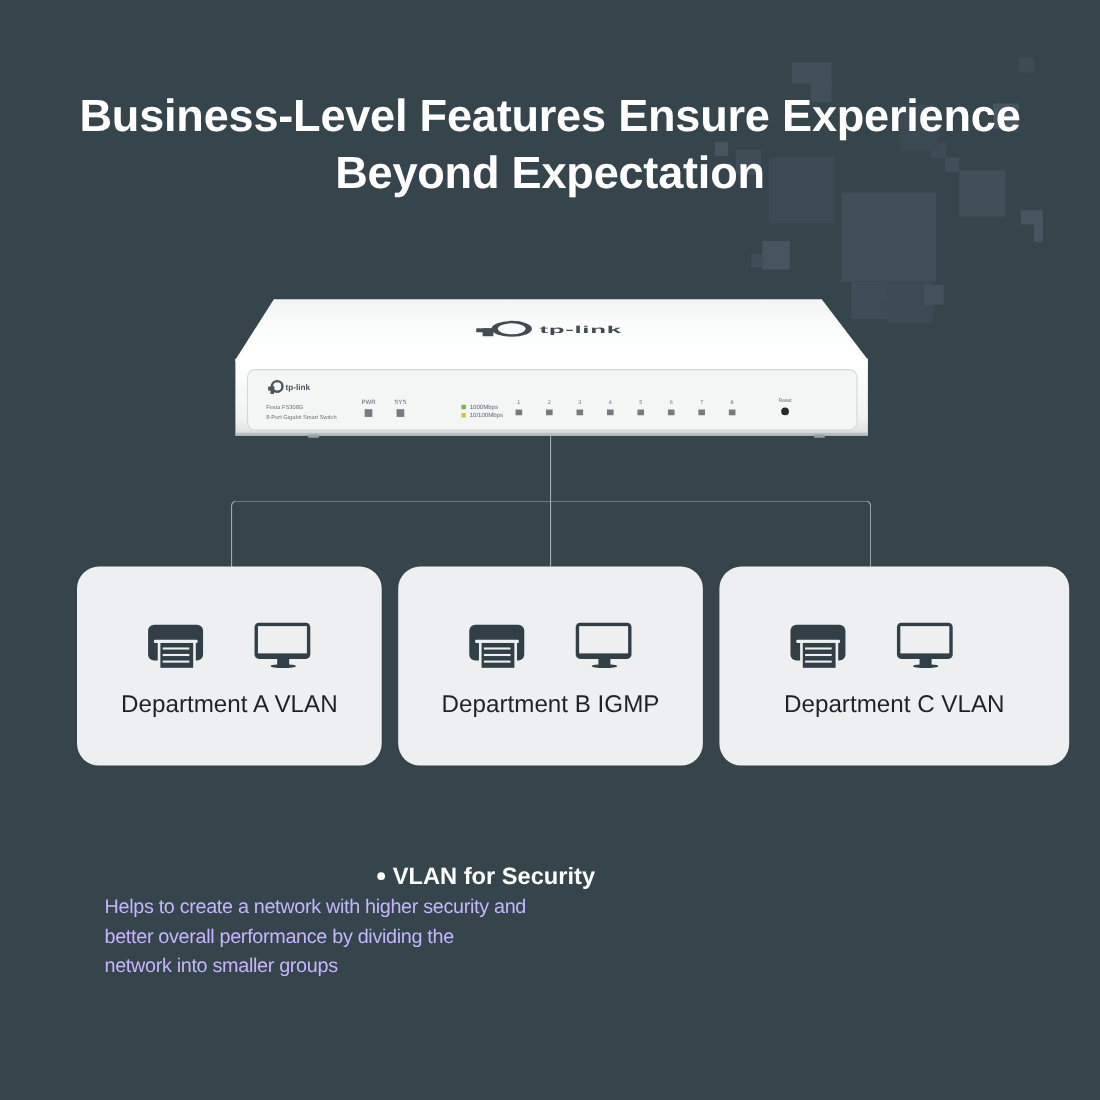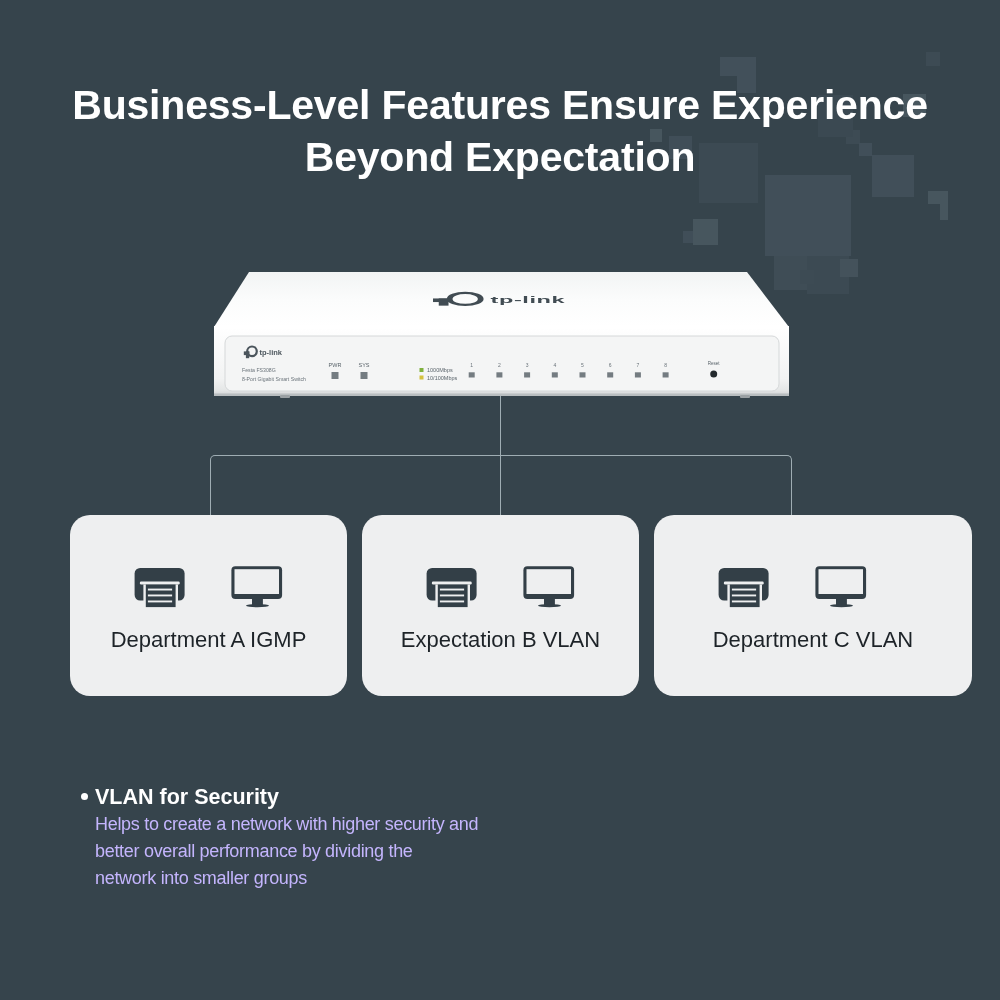--- a/index.html
+++ b/index.html
@@ -10,21 +10,21 @@
      color:#ffffff;font-size:41px;line-height:52px;font-weight:700;letter-spacing:-0.2px;}
   .conn{position:absolute;left:210px;top:455px;width:580px;height:60px;
         border-top:1px solid #9fadb3;border-left:1px solid #9fadb3;border-right:1px solid #9fadb3;
         border-radius:5px 5px 0 0;}
   .vline{position:absolute;left:500px;top:396px;width:1px;height:119px;background:#9fadb3;}
   .card{position:absolute;top:515px;width:277px;height:181px;background:#eeeff0;border-radius:20px;}
   .card .label{position:absolute;left:0;width:100%;top:112px;text-align:center;
         font-size:22px;color:#1d2328;}
   .card svg{position:absolute;}
   .blist{position:absolute;color:#fff;}
-  .bullet-head{font-size:21.5px;font-weight:700;color:#fff;}
+  .bullet-head{font-size:21.5px;font-weight:700;color:#fff;text-align:right;}
   .bullet-item{font-size:21.5px;color:#fff;}
   .dot{display:inline-block;width:7px;height:7px;border-radius:50%;background:#fff;
        vertical-align:middle;margin-right:7px;position:relative;top:-2px;}
   .desc{font-size:18px;letter-spacing:-0.3px;color:#c4b5fd;line-height:26.9px;font-weight:400;margin-top:1px;white-space:nowrap;}
 </style>
 </head>
 <body>
 <div class="page">
 
   <div id="deco">
@@ -156,27 +156,27 @@
         <rect x="182" y="84" width="10.9" height="6.3" fill="#333f47"></rect>
         <ellipse cx="187.5" cy="90.6" rx="11.5" ry="1.7" fill="#333f47"></ellipse>
       </g>
     </defs>
   </svg>
 
   <div class="card" id="cardA" style="left:70px;">
     <svg class="icons" width="277" height="130" viewBox="0 0 277 130" style="left:0;top:0;">
         <use href="#cardicons"></use>
       </svg>
-    <div class="label">Department A IGMP</div>
+    <div class="label">Department A VLAN</div>
   </div>
   <div class="card" id="cardB" style="left:362px;">
     <svg class="icons" width="277" height="130" viewBox="0 0 277 130" style="left:0;top:0;">
         <use href="#cardicons"></use>
       </svg>
-    <div class="label">Expectation B VLAN</div>
+    <div class="label">Department B IGMP</div>
   </div>
   <div class="card" id="cardC" style="left:654px;padding-left:41px;">
     <svg class="icons" width="277" height="130" viewBox="0 0 277 130" style="left:0;top:0;">
         <use href="#cardicons"></use>
       </svg>
     <div class="label">Department C VLAN</div>
   </div>
 
   <div class="blist" style="left:81px;top:785px;width:460px;">
     <div class="bullet-head"><span class="dot"></span>VLAN for Security</div>

